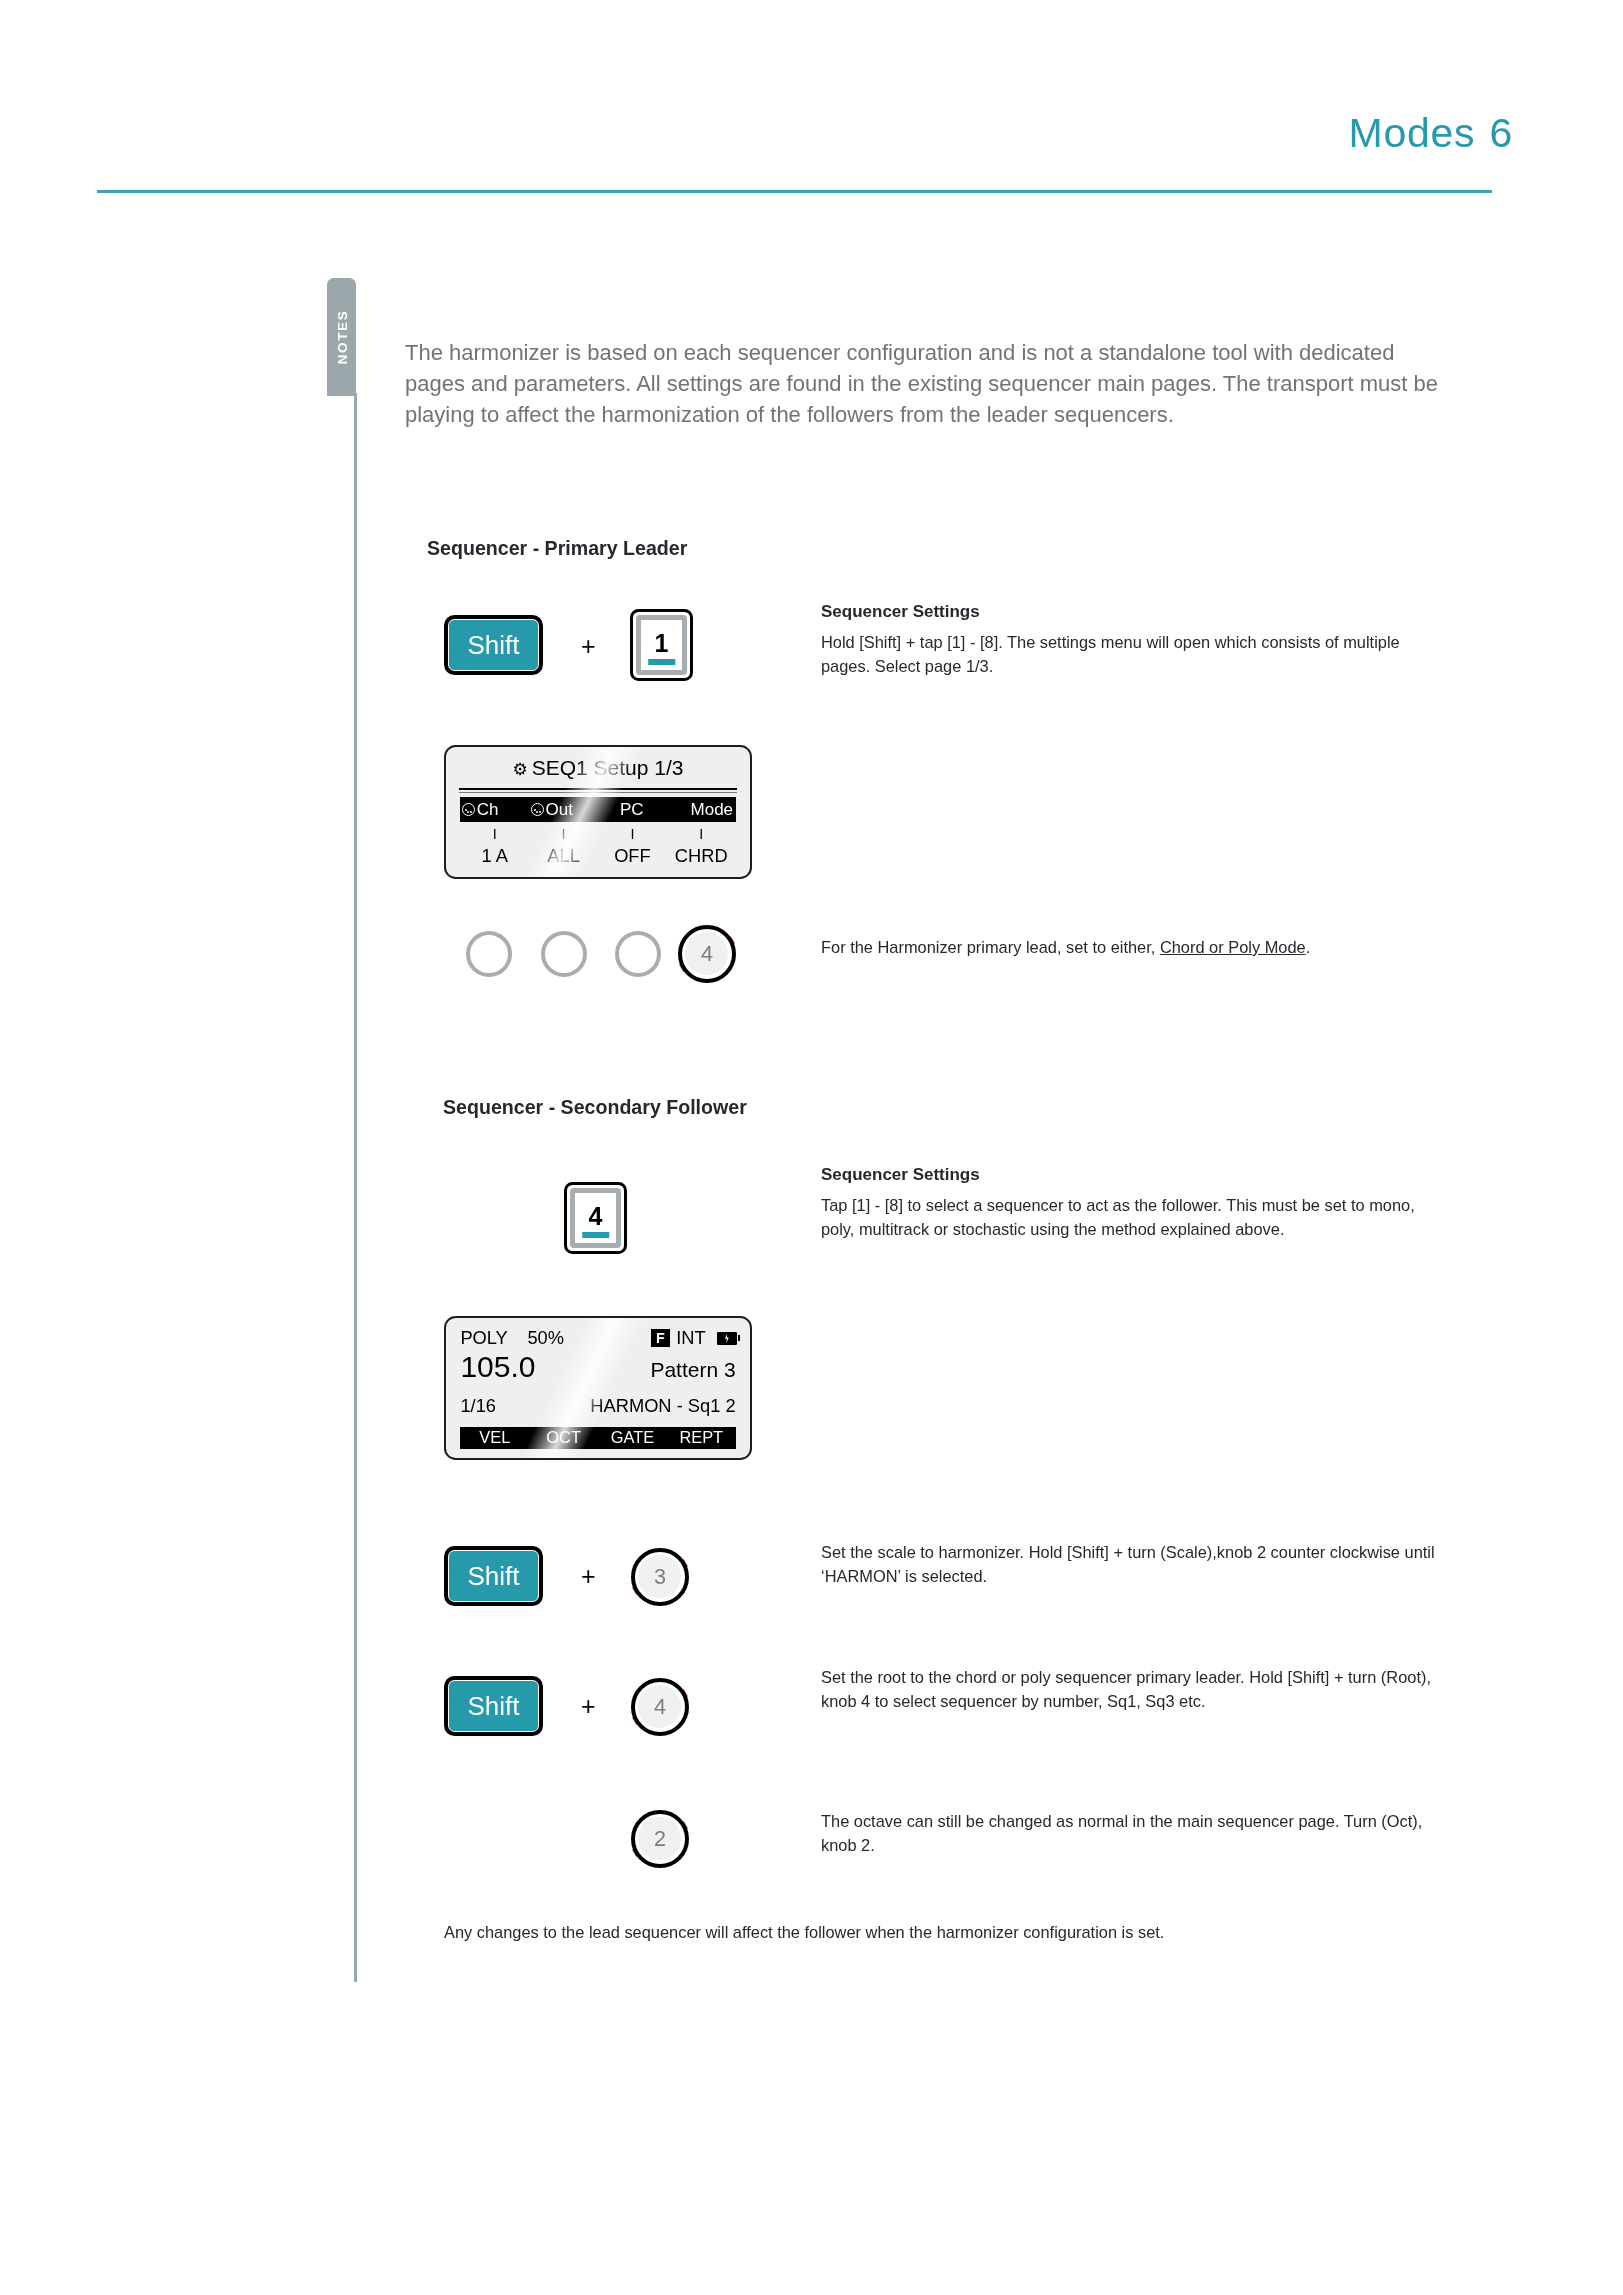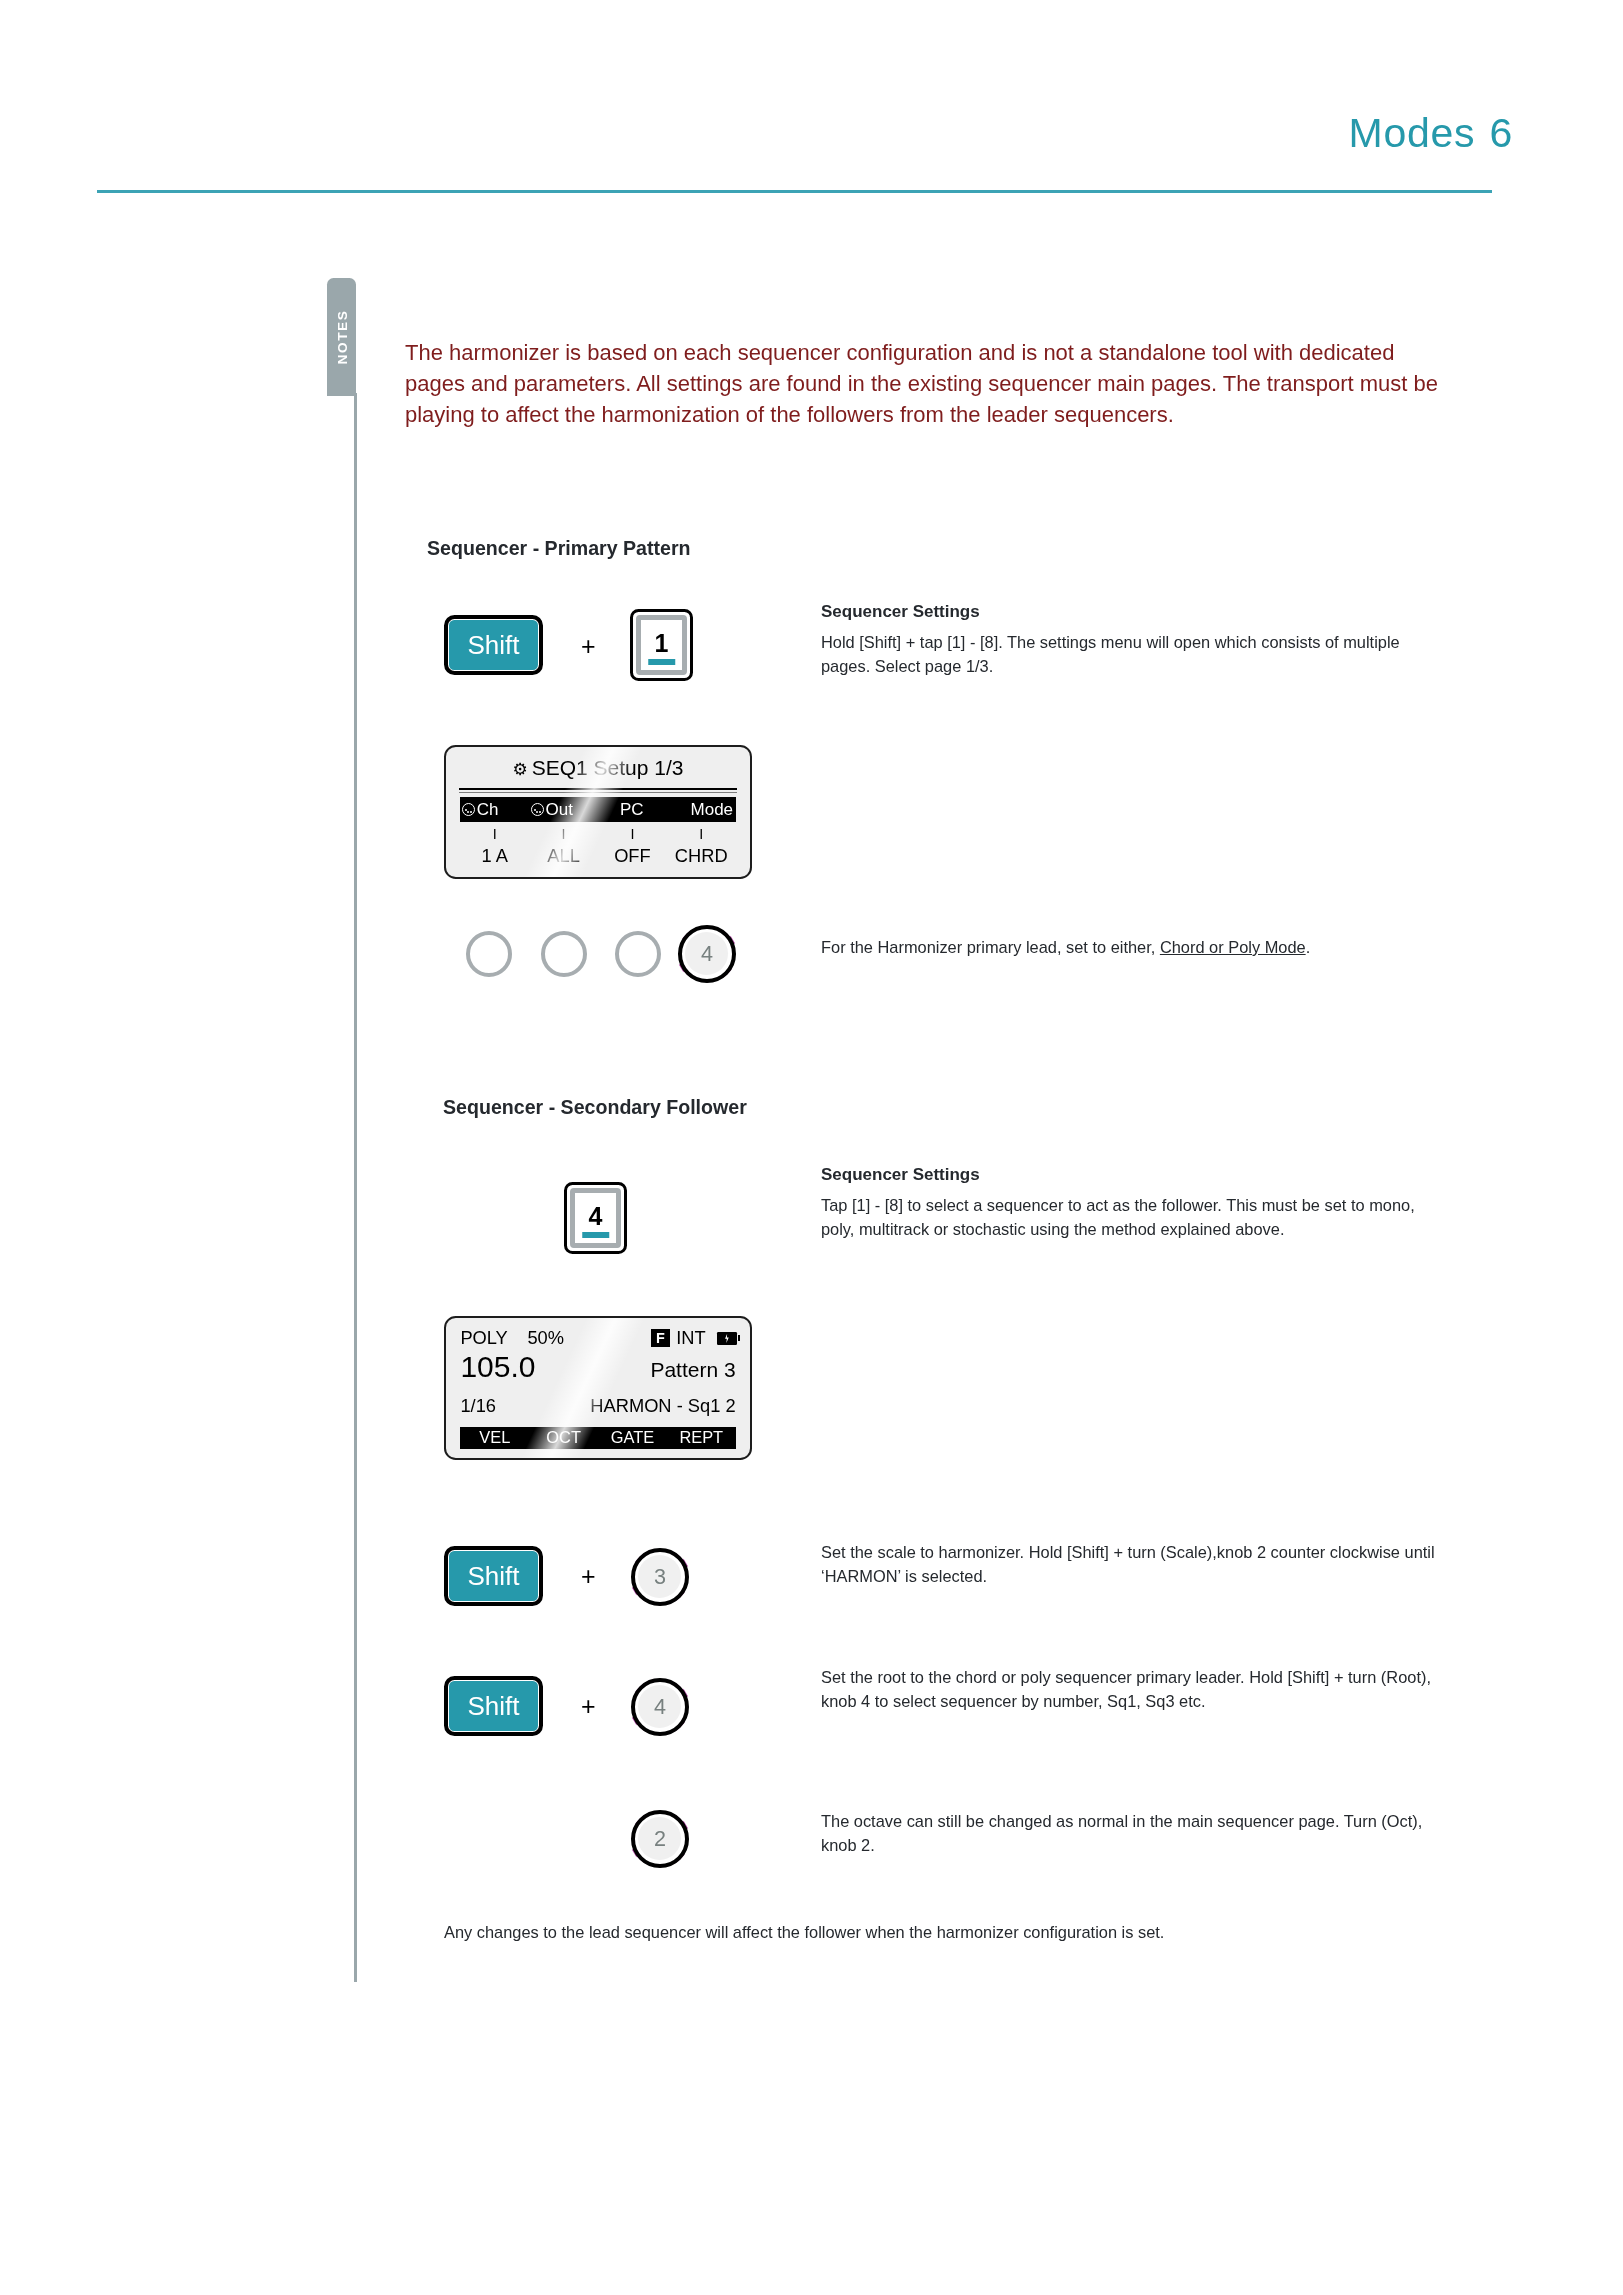--- a/index.html
+++ b/index.html
@@ -73,21 +73,21 @@
   }
 
   
   #intro {
     position: absolute;
     left: 405px;
     top: 337px;
     width: 1047px;
     font-size: 22px;
     line-height: 1.42;
-    color: #7f1d1d;
+    color: #737373;
   }
 
   
   .section-heading {
     position: absolute;
     font-size: 19.6px;
     font-weight: bold;
     color: #25292e;
     white-space: nowrap;
   }
@@ -470,21 +470,21 @@
   </div>
   <div id="header-rule"></div>
 
   <div id="notes-tab">
     <span id="notes-tab-label">NOTES</span>
   </div>
   <div id="spine"></div>
 
   <div id="intro">The harmonizer is based on each sequencer configuration and is not a standalone tool with dedicated pages and parameters. All settings are found in the existing sequencer main pages. The transport must be playing to affect the harmonization of the followers from the leader sequencers.</div>
 
-  <div class="section-heading" id="heading-primary">Sequencer - Primary Pattern</div>
+  <div class="section-heading" id="heading-primary">Sequencer - Primary Leader</div>
 
   <div class="shift-key" style="left:444px; top:615px;">
     <div class="shift-key-inner">Shift</div>
   </div>
   <div class="plus-sign" style="left:581px; top:634px;">+</div>
   <div class="pad-key" style="left:630px; top:609px;">
     <div class="pad-key-inner">
       <span class="pad-key-num">1</span>
       <span class="pad-key-underline"></span>
     </div>

